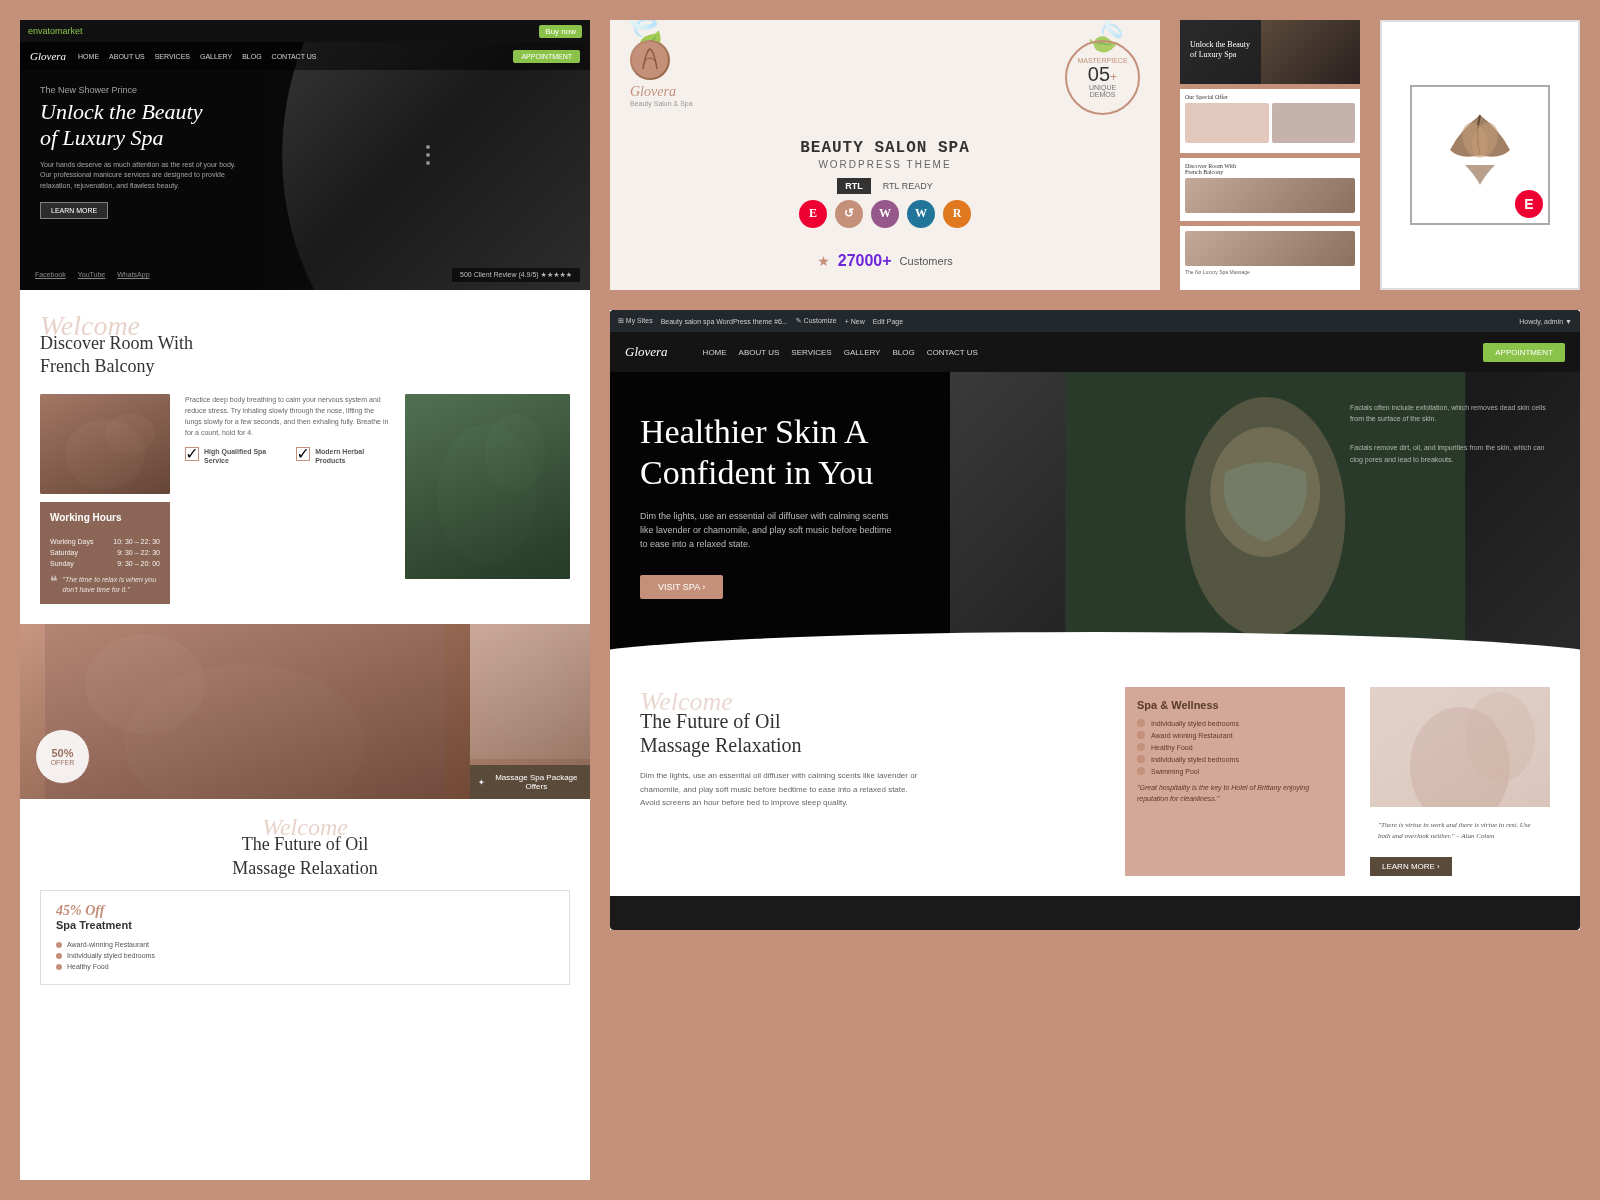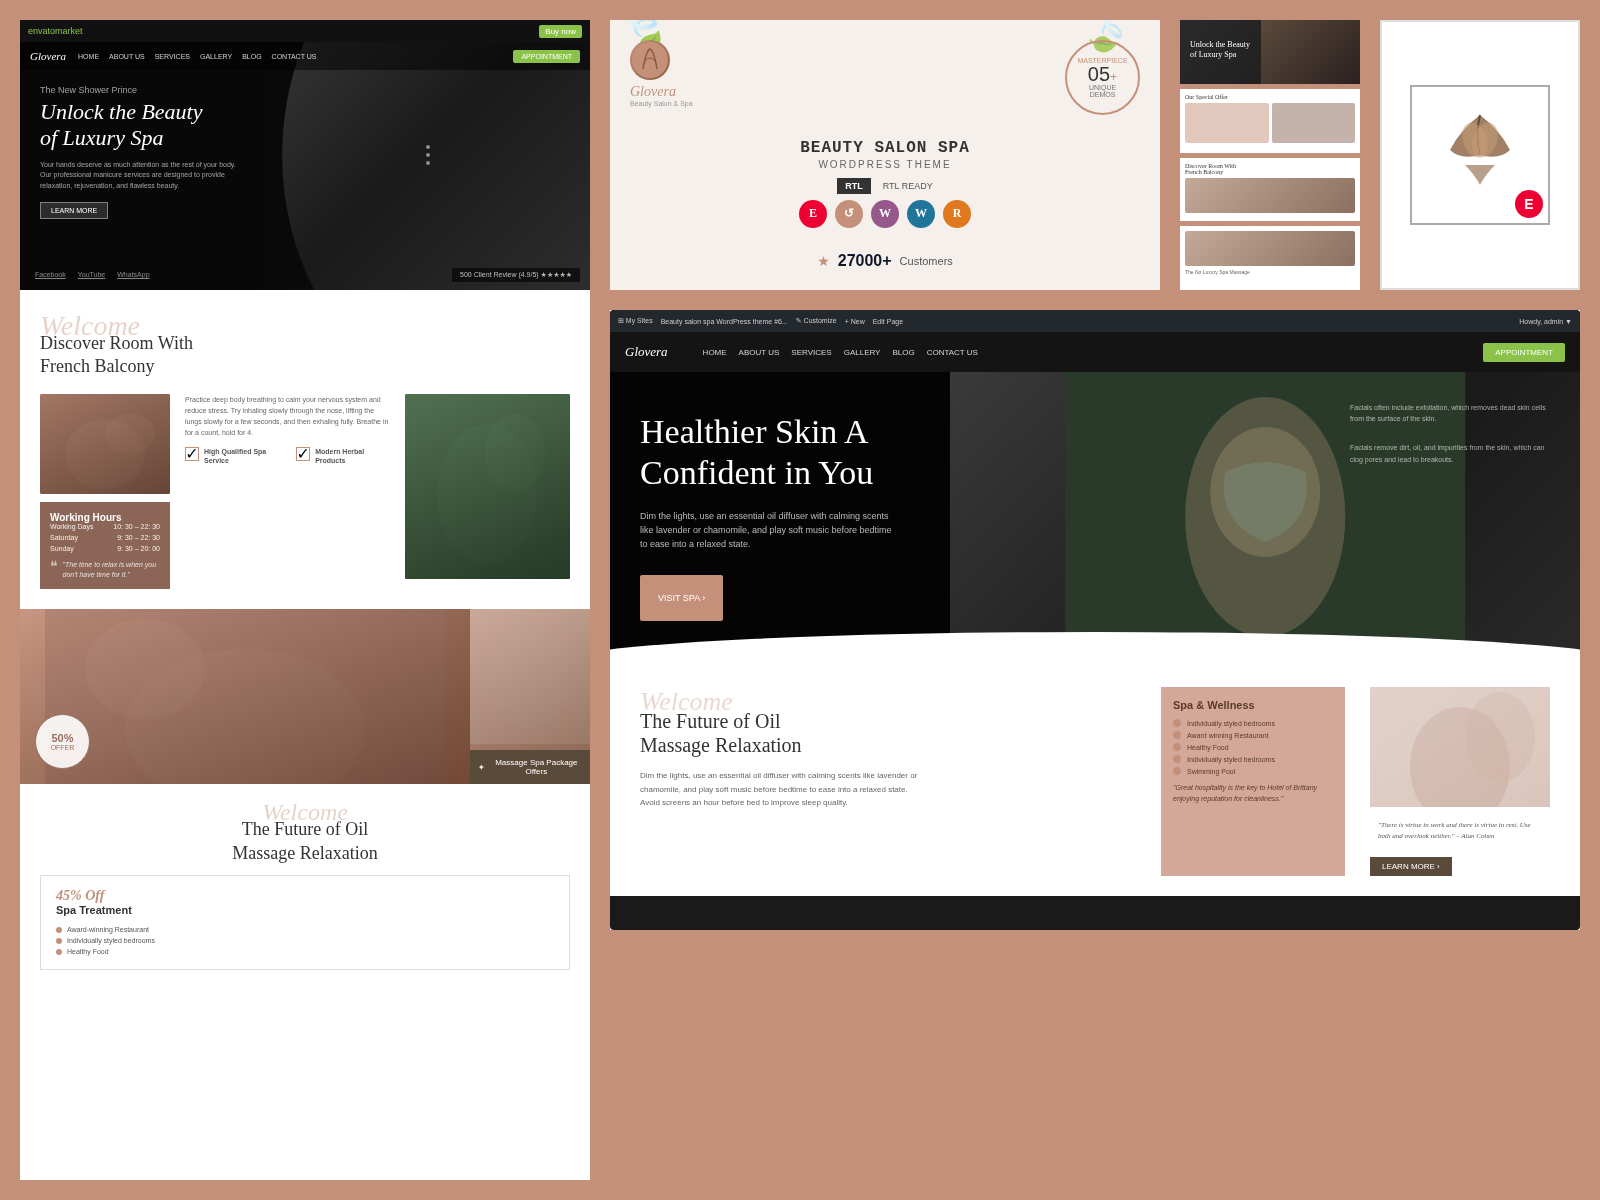--- a/index.html
+++ b/index.html
@@ -241,21 +241,21 @@
       background: linear-gradient(160deg, #c4907a44, #5a3a2a88);
     }
     .working-hours-card {
       background: #8b6555;
       padding: 10px;
       color: white;
     }
     .working-hours-card .wh-title {
       font-size: 10px;
       font-weight: bold;
-      margin-bottom: 0;
+      margin-bottom: 15px;
       font-family: Arial, sans-serif;
     }
     .wh-row {
       display: flex;
       justify-content: space-between;
       font-size: 7px;
       margin-bottom: 4px;
       font-family: Arial, sans-serif;
       opacity: 0.9;
     }
@@ -644,21 +644,21 @@
       z-index: 1;
       position: relative;
     }
     .star-icon { color: #c4907a; font-size: 14px; }
     .customers-count {
       font-size: 16px;
       font-weight: bold;
       color: #333;
       font-family: Arial, sans-serif;
     }
-    .customers-count span { color: #0f172a; }
+    .customers-count span { color: #6d28d9; }
     .customers-label {
       font-size: 11px;
       color: #555;
       font-family: Arial, sans-serif;
     }
 
     
     .preview-thumbnails {
       width: 180px;
       display: flex;
@@ -810,21 +810,21 @@
     }
     .hero-side-text p {
       color: rgba(255,255,255,0.6);
       font-size: 7px;
       font-family: Arial, sans-serif;
       line-height: 1.6;
     }
     .visit-btn {
       background: #c4907a;
       color: white;
-      padding: 18px 18px;
+      padding: 7px 18px;
       font-size: 9px;
       font-family: Arial, sans-serif;
       display: inline-block;
       border-radius: 2px;
       margin-top: 8px;
     }
     .hero-wave {
       position: absolute;
       bottom: 0;
       left: 0;
@@ -861,21 +861,21 @@
     }
     .future-text .desc {
       font-size: 8px;
       color: #666;
       font-family: Arial, sans-serif;
       line-height: 1.7;
       max-width: 280px;
       margin-bottom: 12px;
     }
     .spa-wellness-card {
-      width: 184px;
+      width: 220px;
       background: #d4a898;
       padding: 12px;
     }
     .spa-wellness-title {
       font-size: 11px;
       color: #5a3a2a;
       font-weight: bold;
       margin-bottom: 8px;
       font-family: Arial, sans-serif;
     }

